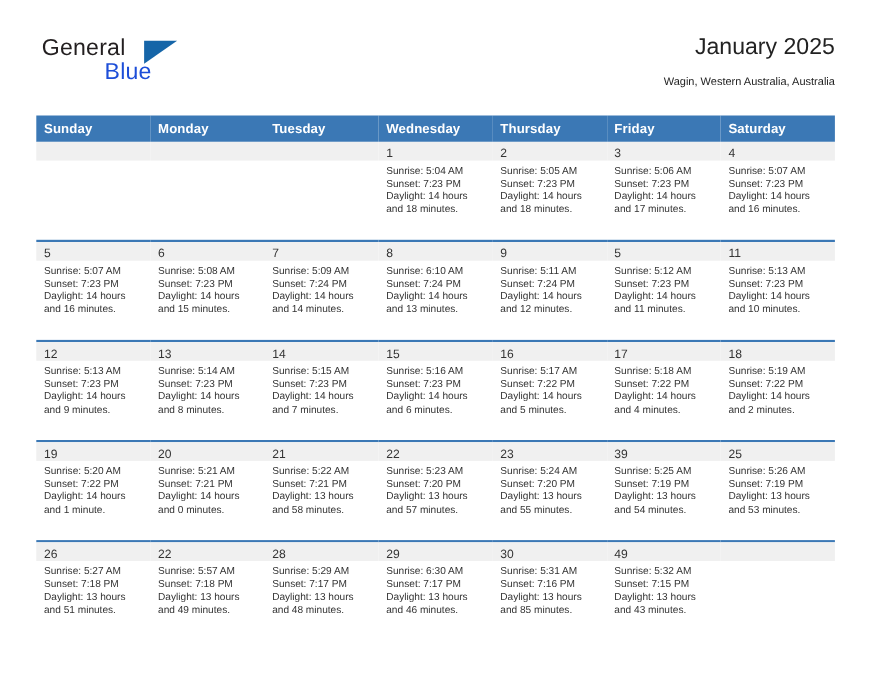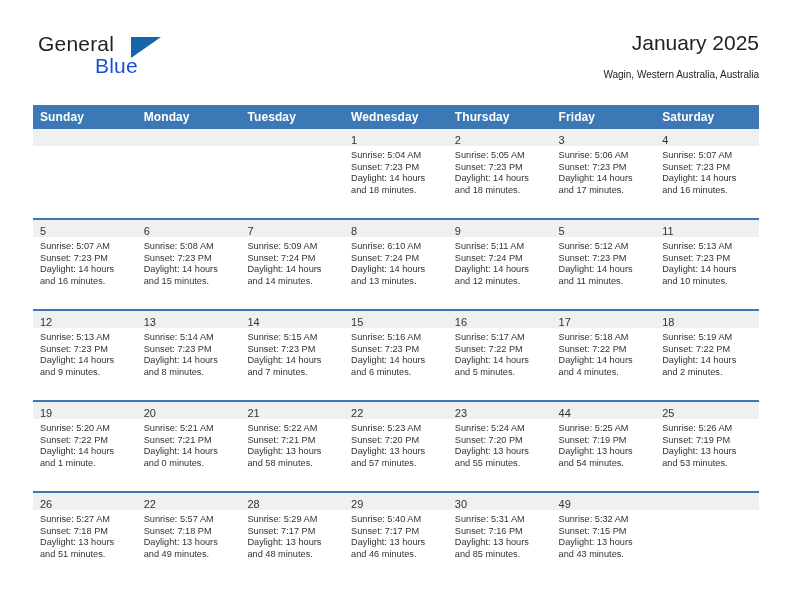--- a/index.html
+++ b/index.html
@@ -458,21 +458,21 @@
               <div class="daybody">
                 <div class="dayline">Sunrise: 5:24 AM</div>
                 <div class="dayline">Sunset: 7:20 PM</div>
                 <div class="dayline">Daylight: 13 hours</div>
                 <div class="dayline">and 55 minutes.</div>
               </div>
             </div>
           </td>
           <td>
             <div class="daycell">
-              <div class="daynum-band"><span class="daynum">44</span></div>
+              <div class="daynum-band"><span class="daynum">39</span></div>
               <div class="daybody">
                 <div class="dayline">Sunrise: 5:25 AM</div>
                 <div class="dayline">Sunset: 7:19 PM</div>
                 <div class="dayline">Daylight: 13 hours</div>
                 <div class="dayline">and 54 minutes.</div>
               </div>
             </div>
           </td>
           <td>
             <div class="daycell">
@@ -517,21 +517,21 @@
                 <div class="dayline">Sunset: 7:17 PM</div>
                 <div class="dayline">Daylight: 13 hours</div>
                 <div class="dayline">and 48 minutes.</div>
               </div>
             </div>
           </td>
           <td>
             <div class="daycell">
               <div class="daynum-band"><span class="daynum">29</span></div>
               <div class="daybody">
-                <div class="dayline">Sunrise: 5:40 AM</div>
+                <div class="dayline">Sunrise: 6:30 AM</div>
                 <div class="dayline">Sunset: 7:17 PM</div>
                 <div class="dayline">Daylight: 13 hours</div>
                 <div class="dayline">and 46 minutes.</div>
               </div>
             </div>
           </td>
           <td>
             <div class="daycell">
               <div class="daynum-band"><span class="daynum">30</span></div>
               <div class="daybody">

